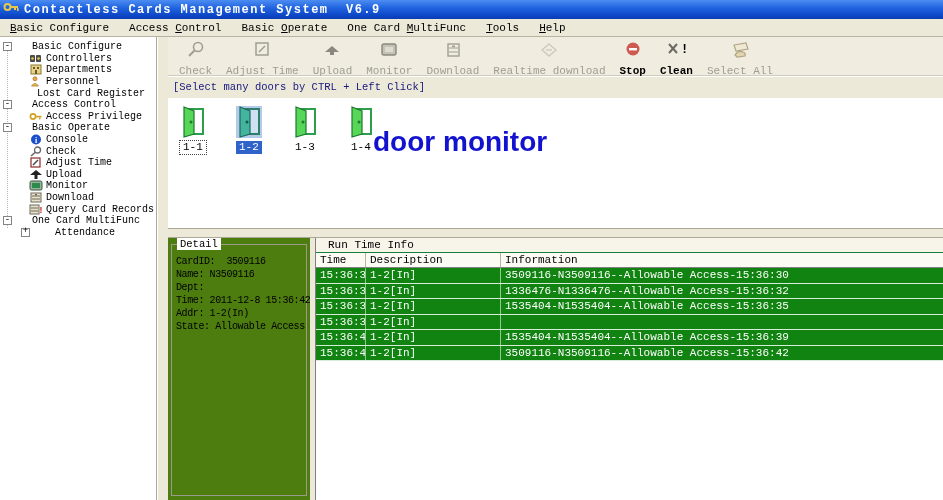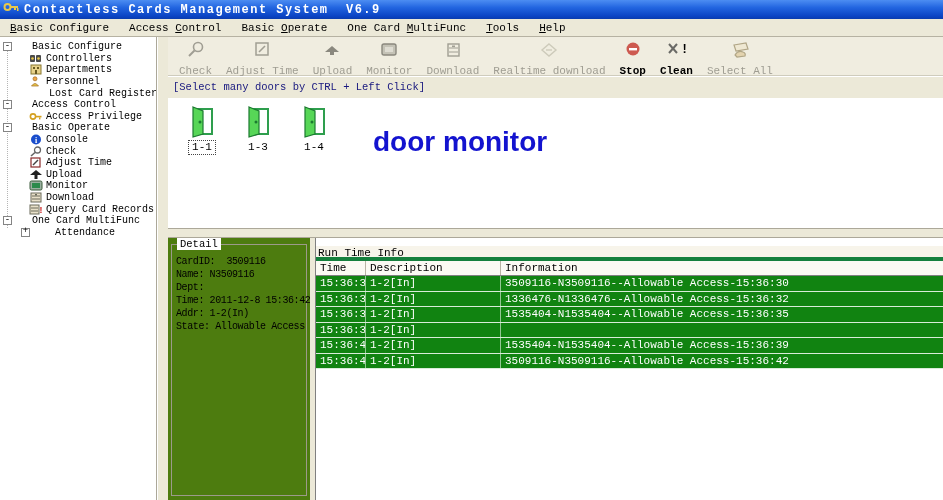--- a/index.html
+++ b/index.html
@@ -40,21 +40,21 @@
   .tbtn { display:flex; flex-direction:column; align-items:center; gap:1px; padding:1px 7px; cursor:default; }
   .tbtn .tlabel { font-size:11px; color:#9f9d92; white-space:nowrap; }
   .tbtn.enabled .tlabel { color:#000; font-weight:bold; }
 
   .hintband { position:absolute; left:0; top:39px; width:775px; height:37px; background:#ece9d8;
     border-top:1px solid #fff; border-bottom:1px solid #aca899; line-height:20px; padding-left:5px;
     font-size:10.5px; color:#17177e; }
 
   .doorarea { position:absolute; left:0; top:61px; width:775px; height:130px; background:#fff;
     display:flex; align-items:flex-start; padding:8px 0 0 12px; gap:12px; }
-  .door-box { width:44px; display:flex; flex-direction:column; align-items:center; gap:3px; cursor:default; }
+  .door-box { width:44px; display:flex; flex-direction:column; align-items:flex-start; gap:3px; cursor:default; }
   .door-svg-wrap { width:26px; height:32px; }
   .door-box.selected .door-svg-wrap { background:#b3cbe9; }
   .door-label { font-size:11px; color:#000; padding:0 3px; line-height:13px; }
   .door-box.focused .door-label { outline:1px dotted #444; }
   .door-box.selected .door-label { background:#2f63c9; color:#fff; }
   .annotation { position:absolute; left:205px; top:28px; font-family:Liberation Sans, sans-serif;
     font-weight:bold; font-size:28px; color:#1313cf; }
 
   .hsplit { position:absolute; left:0; top:191px; width:775px; height:10px; background:#ece9d8;
     border-top:1px solid #aca899; border-bottom:1px solid #aca899; }
@@ -63,22 +63,22 @@
   .bottom { position:absolute; left:0; top:201px; width:775px; height:262px; background:#fff; }
   .detailpane { position:absolute; left:0; top:0; width:142px; height:266px; background:#4d7c0f; }
   .groupbox { position:absolute; left:3px; top:6px; width:136px; height:252px; border:1px solid #9c9a8a; }
   .groupbox .legend { position:absolute; top:-7px; left:5px; background:#fff; padding:0 3px; font-size:10.5px; color:#000; }
   .detail-lines { padding:10px 0 0 4px; font-size:10px; letter-spacing:-0.4px; }
   .detail-lines div { height:13px; line-height:13px; white-space:pre; color:#000; }
   .bsplit { position:absolute; left:142px; top:0; width:5px; height:262px; background:#ece9d8; }
 
   .tablepane { position:absolute; left:147px; top:0; width:628px; height:262px; background:#fff;
     border-left:1px solid #808080; }
-  .table-title { height:15px; line-height:14px; background:#f7f4ea; border-bottom:4px solid #15803d;
-    padding-left:2px; font-size:11px; color:#000;margin-top:8px; }
+  .table-title { height:15px; line-height:14px; background:#f7f4ea; border-bottom:1px solid #15803d;
+    padding-left:12px; font-size:11px; color:#000; }
   .thead { display:flex; height:15px; background:#fbfaf3; border-bottom:1px solid #808080; font-size:11px; color:#000;align-items:flex-end; }
   .thead .c { line-height:14px; padding-left:4px; border-right:1px solid #b8b4a4; overflow:hidden; white-space:nowrap; }
   .trow { display:flex; height:15.5px; background:#118311; border-bottom:1px solid #d9ecd9;
     font-size:11px; color:#fff; }
   .trow .c { line-height:14px; padding-left:4px; border-right:1px solid rgba(255,255,255,.55);
     overflow:hidden; white-space:nowrap; }
   .c-time { width:50px; flex:none; } .c-desc { width:135px; flex:none; } .c-info { flex:1; border-right:none !important; }
 </style>
 </head>
 <body>
@@ -132,21 +132,21 @@
       <span class="lbl">Departments</span>
     </div>
     <div class="tree-row">
       <span class="ticon ind1"><svg width="14" height="11" viewBox="0 0 14 11">
             <circle cx="6" cy="2.8" r="2" fill="#f0a84a" stroke="#a06820" stroke-width="0.7"></circle>
             <path d="M2.5 10 Q6 5 9.5 10 Z" fill="#e8c84a" stroke="#a06820" stroke-width="0.7"></path>
           </svg></span>
       <span class="lbl">Personnel</span>
     </div>
     <div class="tree-row">
-      <span class="lbl" style="margin-left:46px">Lost Card Register</span>
+      <span class="lbl" style="margin-left:34px">Lost Card Register</span>
     </div>
     <div class="tree-row">
       <span class="exp minus ind0"></span>
       <span class="lbl" style="margin-left:17px">Access Control</span>
     </div>
     <div class="tree-row">
       <span class="ticon ind1"><svg width="14" height="11" viewBox="0 0 14 11">
             <circle cx="4" cy="5.5" r="2.6" fill="none" stroke="#d4a020" stroke-width="1.6"></circle>
             <rect x="6.5" y="4.8" width="6" height="1.6" fill="#d4a020"></rect>
             <rect x="10" y="6.4" width="1.4" height="2" fill="#d4a020"></rect>
@@ -297,20 +297,30 @@
     <div class="doorarea">
       <div class="door-box focused">
         <span class="door-svg-wrap">
           <svg width="26" height="32" viewBox="0 0 26 32">
               <rect x="9" y="3" width="14" height="25" fill="#fff" stroke="#2e9e4d" stroke-width="2"></rect>
               <polygon points="4,1 14,5 14,28 4,31" fill="#57d657" stroke="#1c7a30" stroke-width="1.2"></polygon>
               <circle cx="11" cy="16" r="1.5" fill="#1c7a30"></circle>
             </svg>
         </span>
         <span class="door-label">1-1</span>
+      </div>
+      <div class="door-box selected">
+        <span class="door-svg-wrap">
+          <svg width="26" height="32" viewBox="0 0 26 32">
+              <rect x="9" y="3" width="14" height="25" fill="#cfe0f2" stroke="#2e7e6d" stroke-width="2"></rect>
+              <polygon points="4,1 14,5 14,28 4,31" fill="#45b49e" stroke="#1c6a60" stroke-width="1.2"></polygon>
+              <circle cx="11" cy="16" r="1.5" fill="#155a50"></circle>
+            </svg>
+        </span>
+        <span class="door-label">1-2</span>
       </div>
       <div class="door-box">
         <span class="door-svg-wrap">
           <svg width="26" height="32" viewBox="0 0 26 32">
               <rect x="9" y="3" width="14" height="25" fill="#fff" stroke="#2e9e4d" stroke-width="2"></rect>
               <polygon points="4,1 14,5 14,28 4,31" fill="#57d657" stroke="#1c7a30" stroke-width="1.2"></polygon>
               <circle cx="11" cy="16" r="1.5" fill="#1c7a30"></circle>
             </svg>
         </span>
         <span class="door-label">1-3</span>

